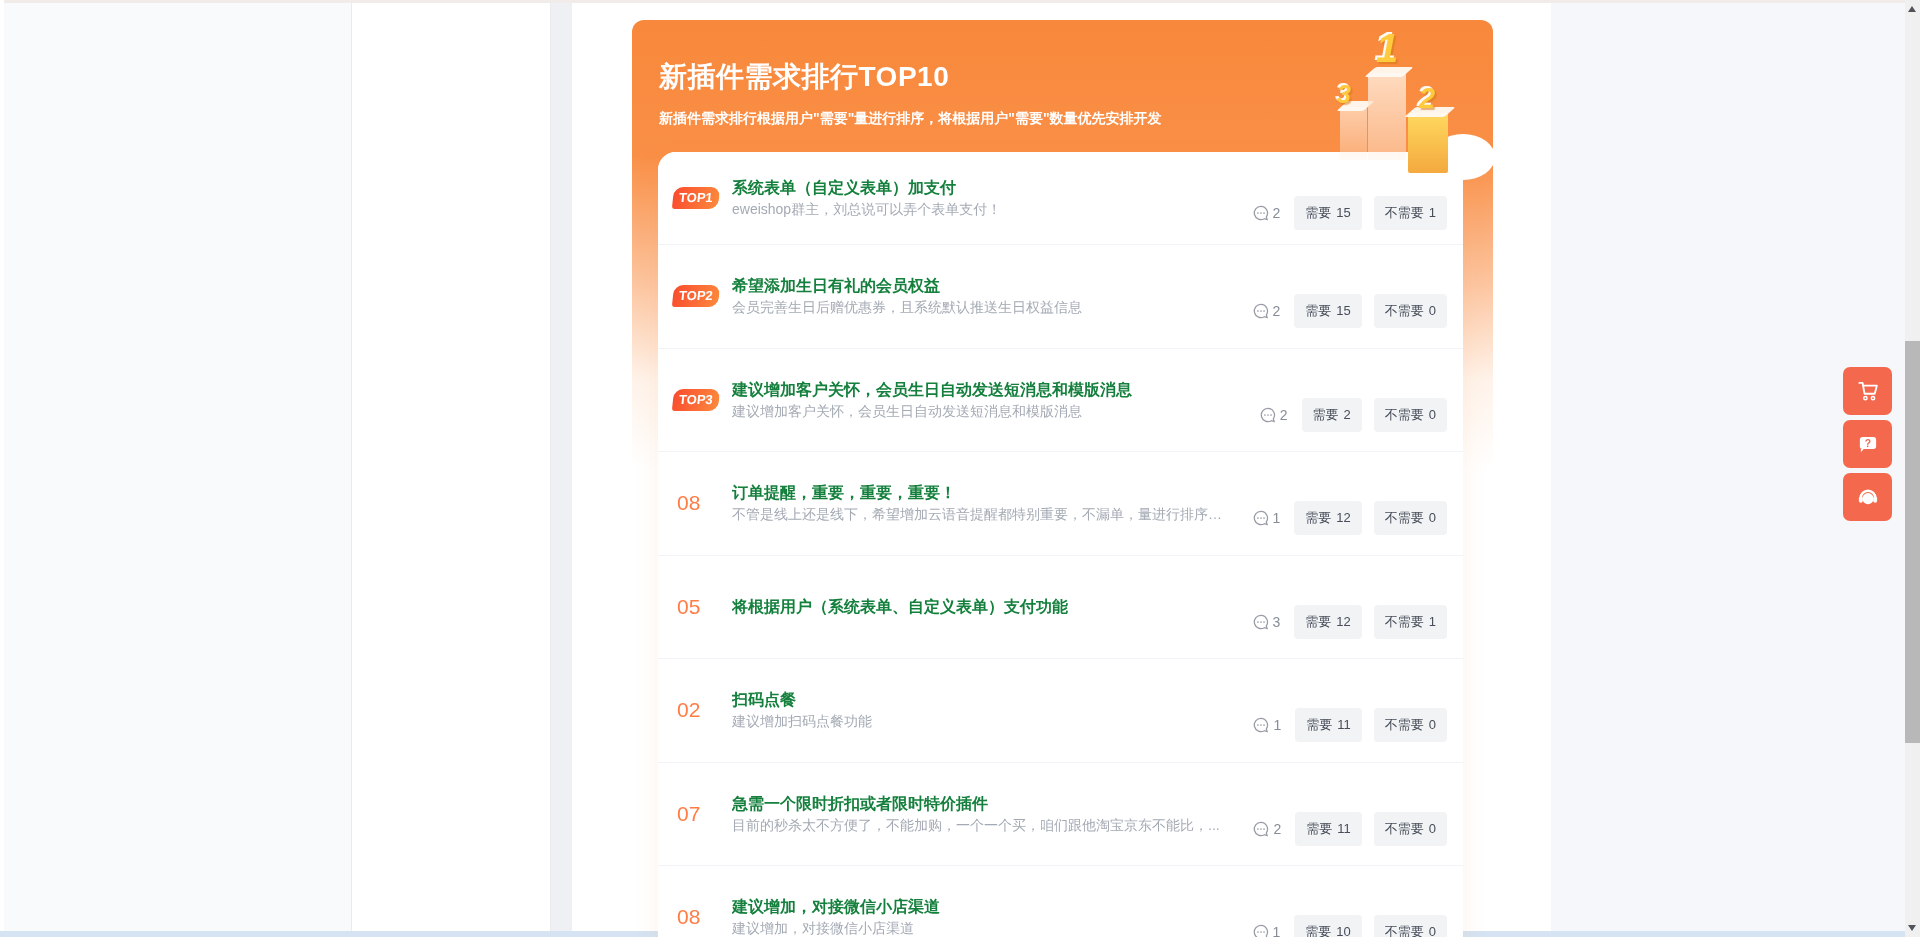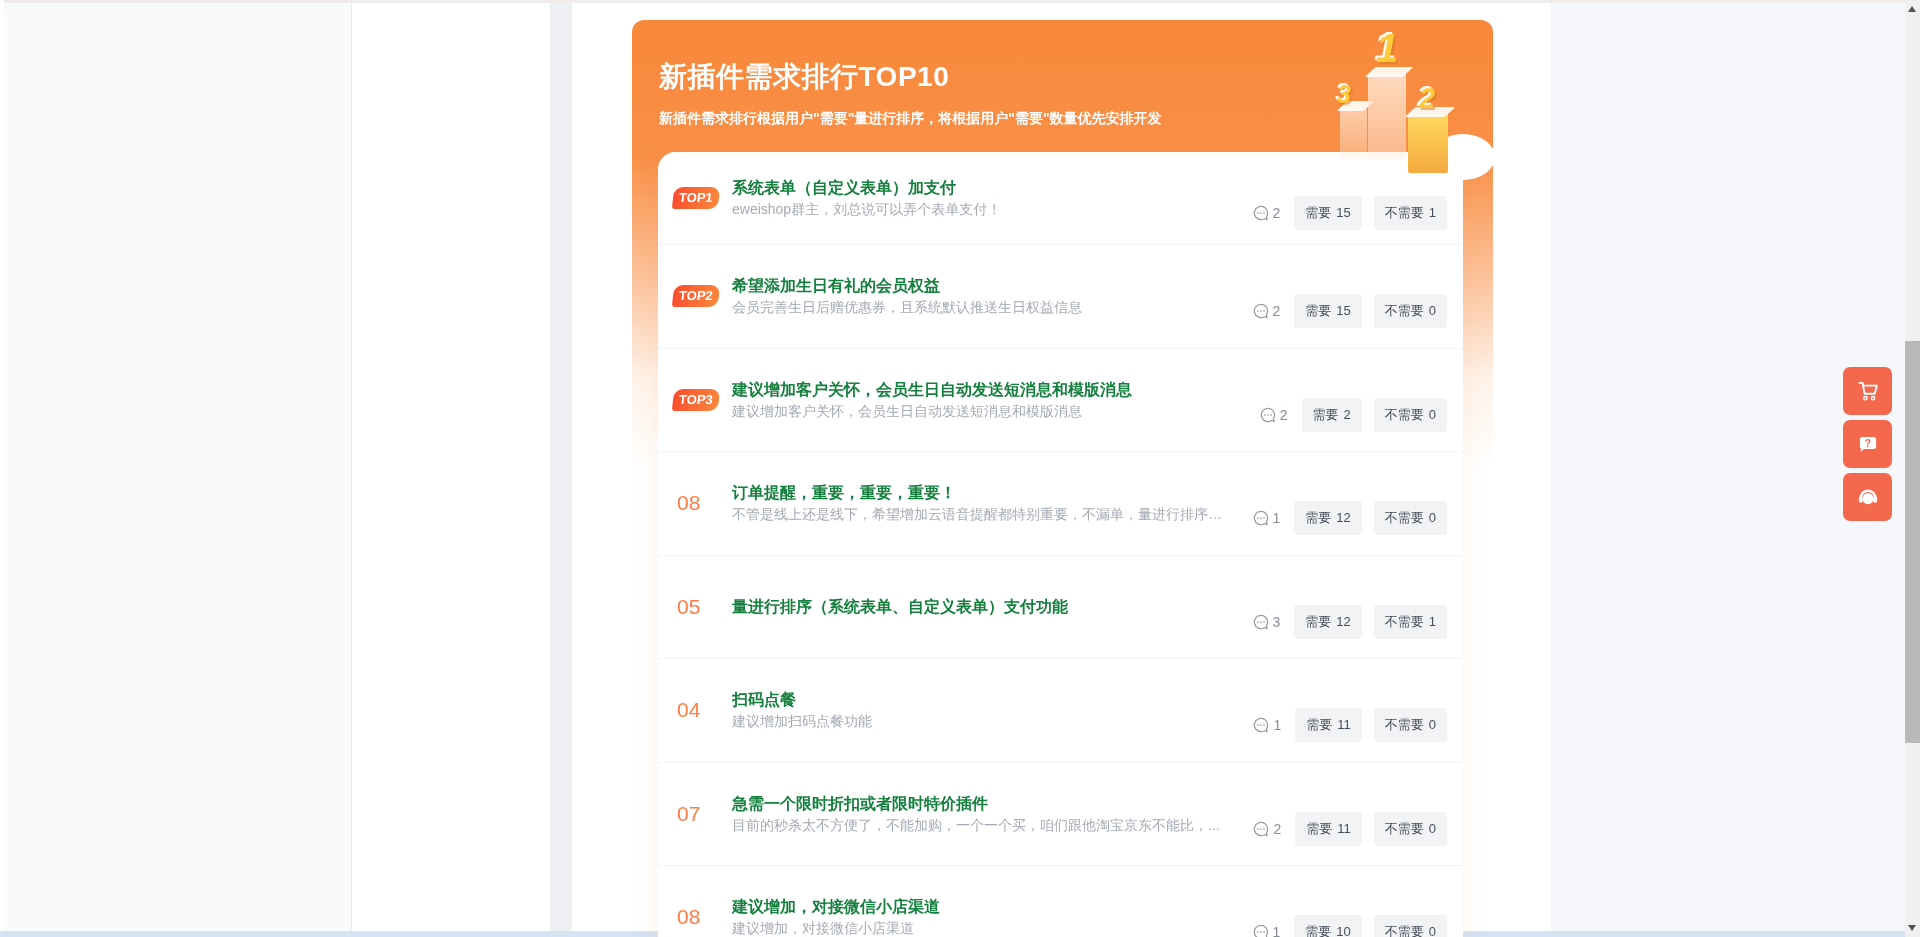--- a/index.html
+++ b/index.html
@@ -202,40 +202,40 @@
         <button class="pill"><span>需要</span><span class="cnt">12</span></button>
         <button class="pill"><span>不需要</span><span class="cnt">0</span></button>
       </div>
     </div>
 
     <div class="row">
       <div class="rank-wrap">
         <span class="ranknum">05</span>
       </div>
       <div class="texts">
-        <div class="title">量进行排序（系统表单、自定义表单）支付功能</div>
+        <div class="title">将根据用户（系统表单、自定义表单）支付功能</div>
       </div>
       <div class="controls">
         <span class="comment">
           <svg width="18" height="18" viewBox="0 0 20 20">
               <path d="M10 2.6a7.4 7.4 0 1 0 3.7 13.8l3.1 1-0.9-3.2A7.4 7.4 0 0 0 10 2.6z" fill="none" stroke="#979CA5" stroke-width="1.4"></path>
               <circle cx="6.6" cy="10" r="0.95" fill="#979CA5"></circle>
               <circle cx="10" cy="10" r="0.95" fill="#979CA5"></circle>
               <circle cx="13.4" cy="10" r="0.95" fill="#979CA5"></circle>
             </svg>
           <span>3</span>
         </span>
         <button class="pill"><span>需要</span><span class="cnt">12</span></button>
         <button class="pill"><span>不需要</span><span class="cnt">1</span></button>
       </div>
     </div>
 
     <div class="row">
       <div class="rank-wrap">
-        <span class="ranknum">04</span>
+        <span class="ranknum">02</span>
       </div>
       <div class="texts">
         <div class="title">扫码点餐</div>
         <div class="desc">建议增加扫码点餐功能</div>
       </div>
       <div class="controls">
         <span class="comment">
           <svg width="18" height="18" viewBox="0 0 20 20">
               <path d="M10 2.6a7.4 7.4 0 1 0 3.7 13.8l3.1 1-0.9-3.2A7.4 7.4 0 0 0 10 2.6z" fill="none" stroke="#979CA5" stroke-width="1.4"></path>
               <circle cx="6.6" cy="10" r="0.95" fill="#979CA5"></circle>

